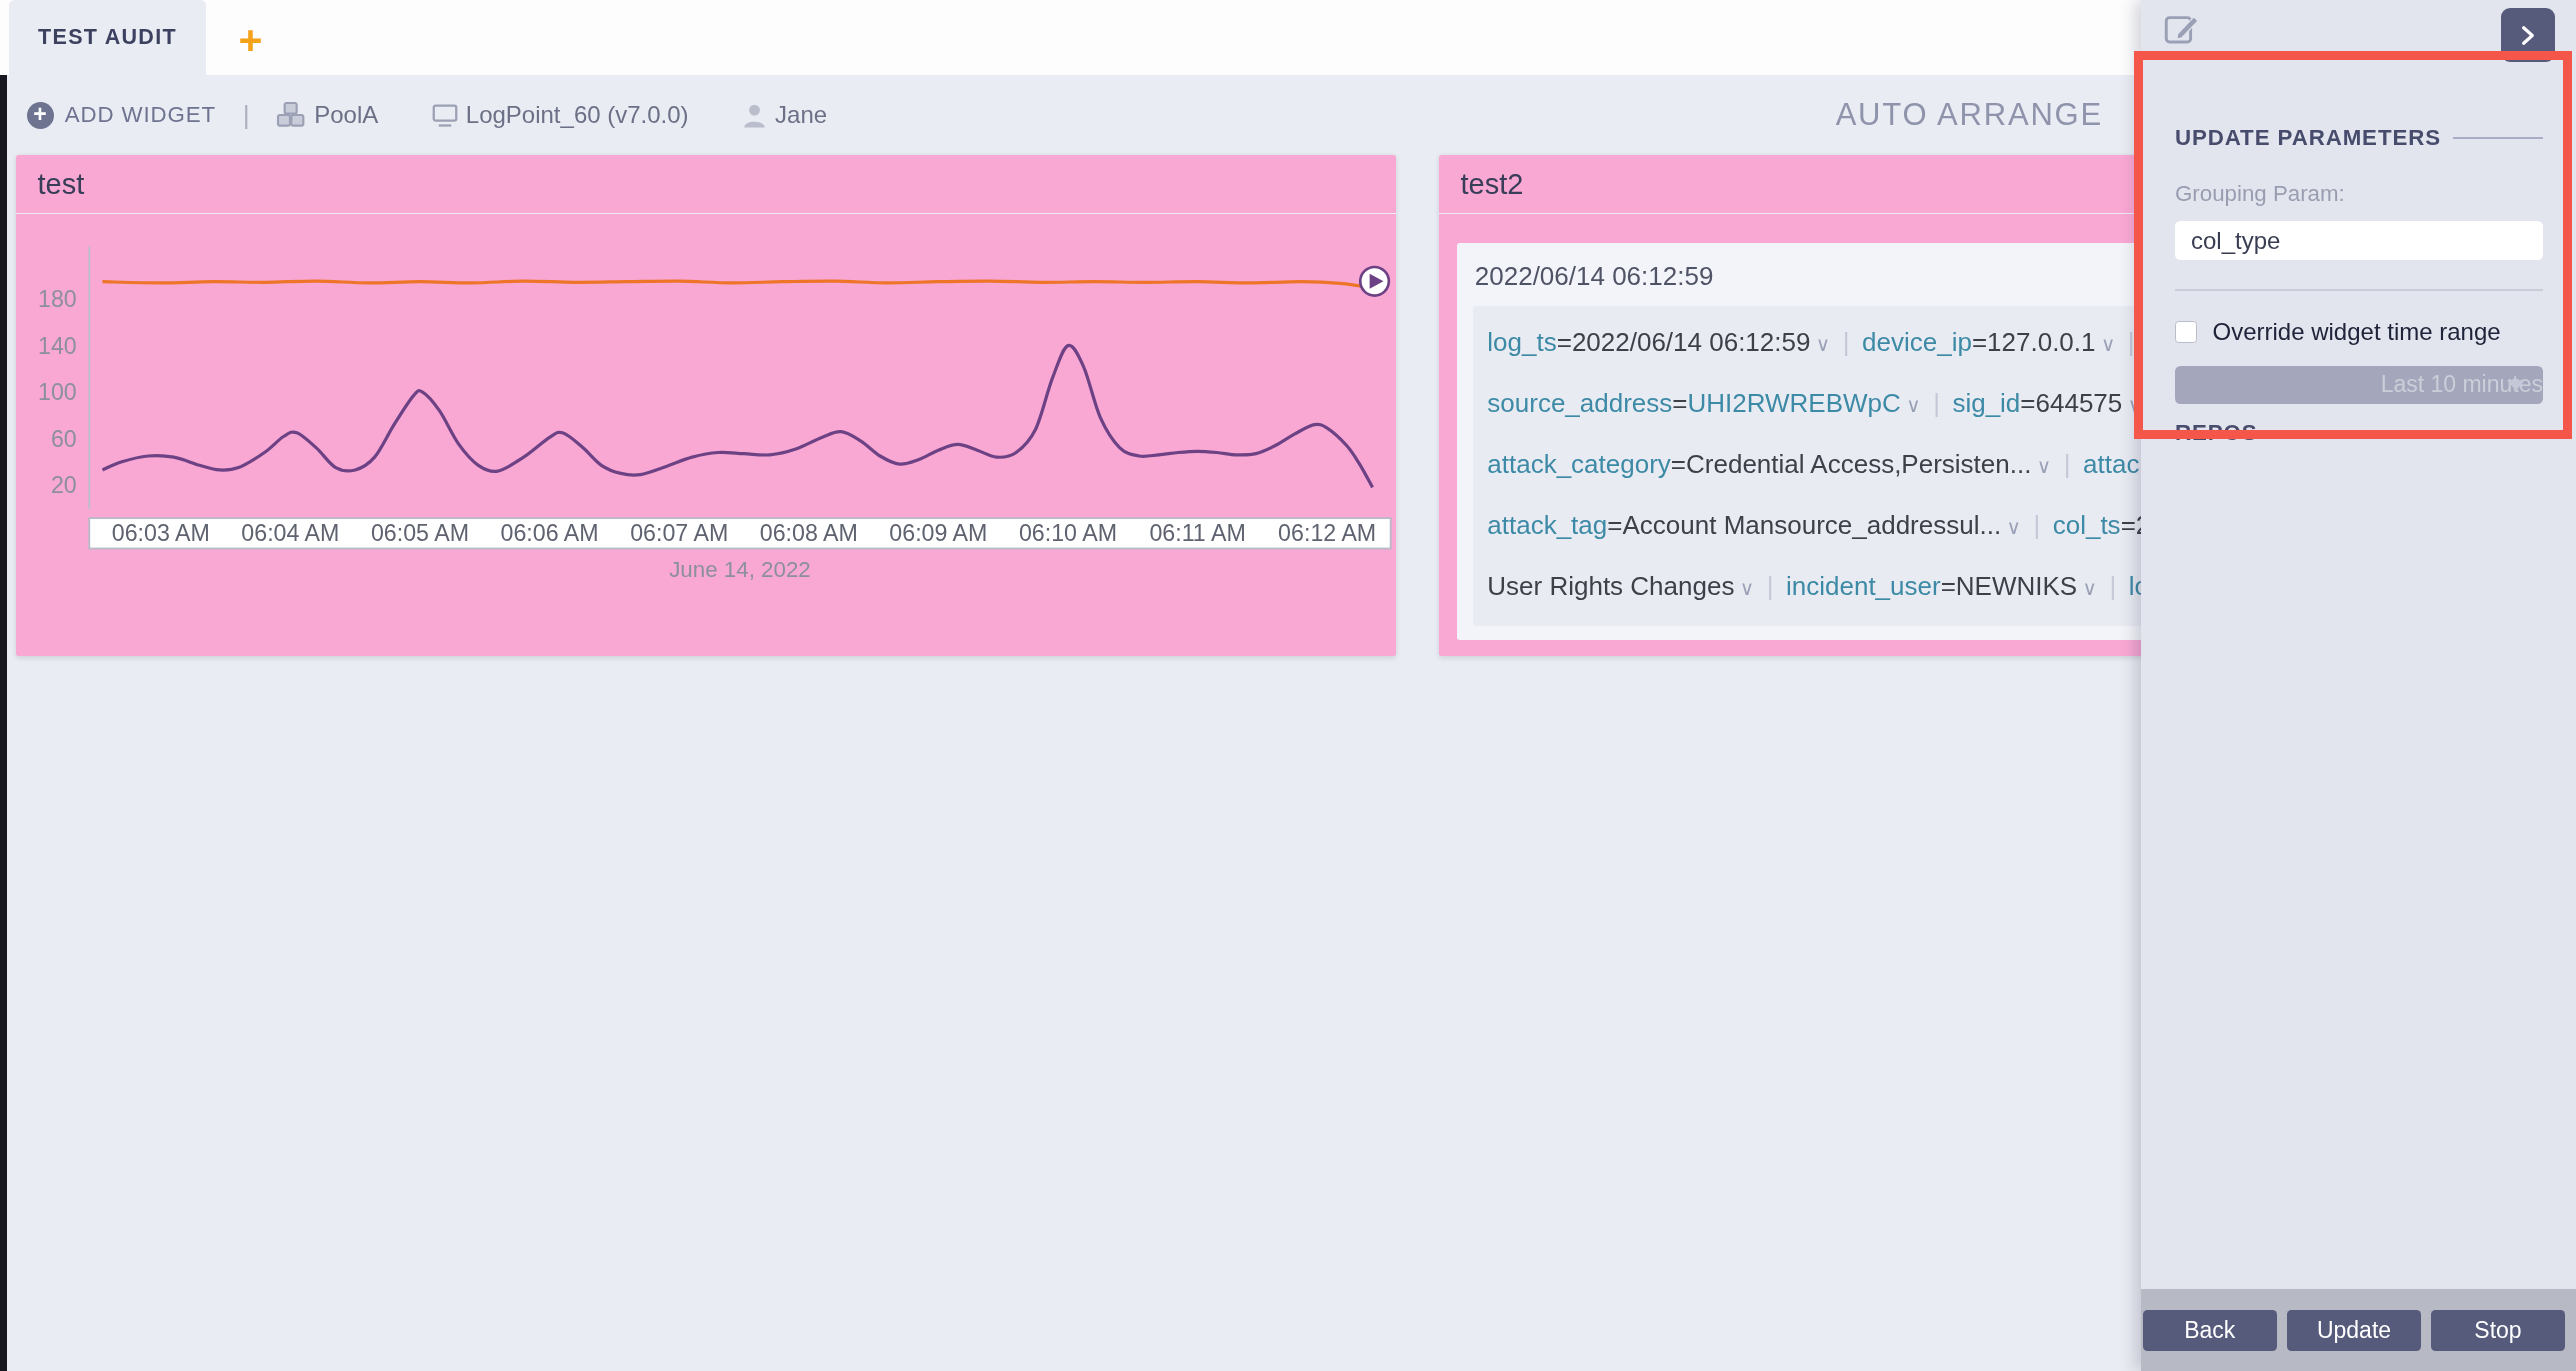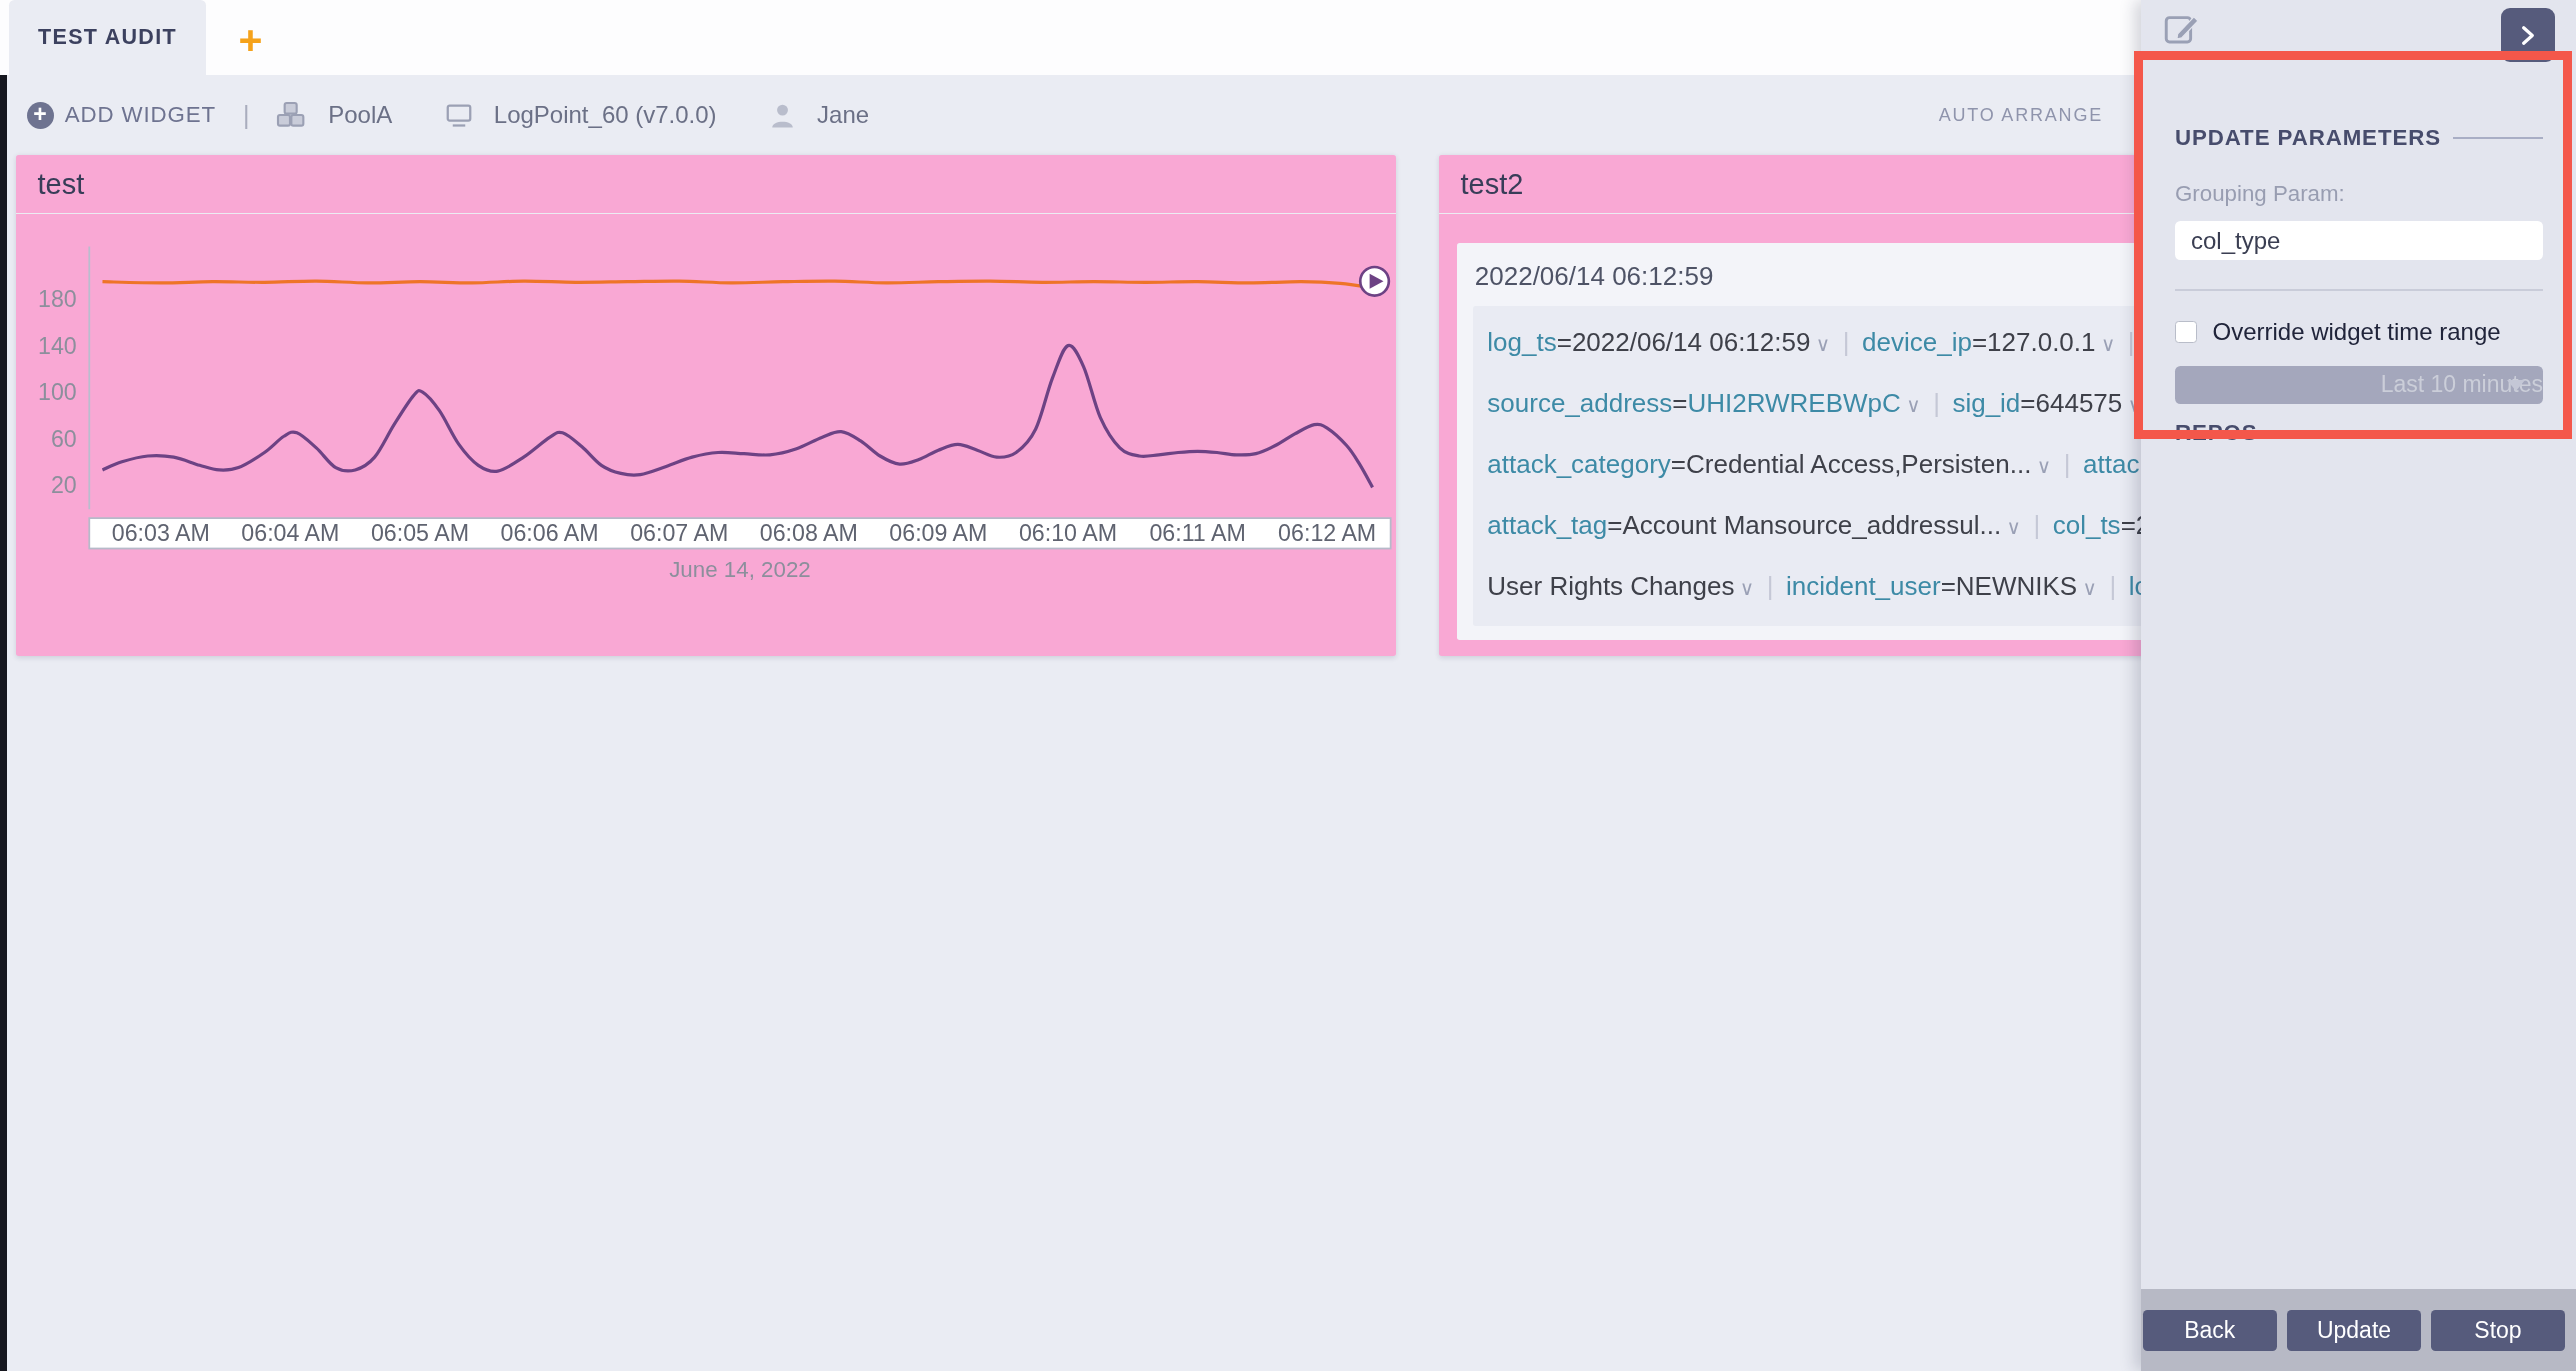--- a/index.html
+++ b/index.html
@@ -16,24 +16,24 @@
 
   
   .toolbar { position:absolute; left:0; top:75px; width:2141px; height:80px; background:#eaecf3;
     display:flex; align-items:center; }
   .tb-left { display:flex; align-items:center; margin-left:27px; gap:12.5px; }
   .addwidget { display:flex; align-items:center; gap:10.7px; color:#6e7390; font-size:22.3px;
     letter-spacing:0.9px; cursor:pointer; }
   .plus-circle { width:27px; height:27px; border-radius:50%; background:#6e7390; color:#fff;
     font-size:23px; line-height:24px; text-align:center; font-weight:bold; }
   .tb-sep { color:#a9adbd; font-size:25px; margin:0 14.3px; }
-  .tb-chip { display:flex; align-items:center; gap:20px; color:#6b7086; font-size:24px; margin-right:39px; }
+  .tb-chip { display:flex; align-items:center; gap:6px; color:#6b7086; font-size:24px; margin-right:39px; }
   .tb-chip svg { display:block; }
   .autoarrange { position:absolute; right:38px; top:0; height:80px; display:flex; align-items:center;
-    color:#8f94ac; font-size:18px; letter-spacing:1.8px; cursor:pointer; }
+    color:#8f94ac; font-size:31px; letter-spacing:1.8px; cursor:pointer; }
 
   
   .left-strip { position:absolute; left:0; top:75px; width:7.2px; height:1296px; background:#16171f; }
 
   
   .card { position:absolute; background:#f9a8d4; border-radius:2.7px;
     box-shadow:0 1.8px 5.4px rgba(40,45,80,.14); overflow:hidden; }
   .card-test  { left:16px;   top:155px; width:1380px; height:501px; }
   .card-test2 { left:1439px; top:155px; width:1040px; height:501px; }
   .card-header { height:59px; display:flex; align-items:center; padding:0 21.5px;

